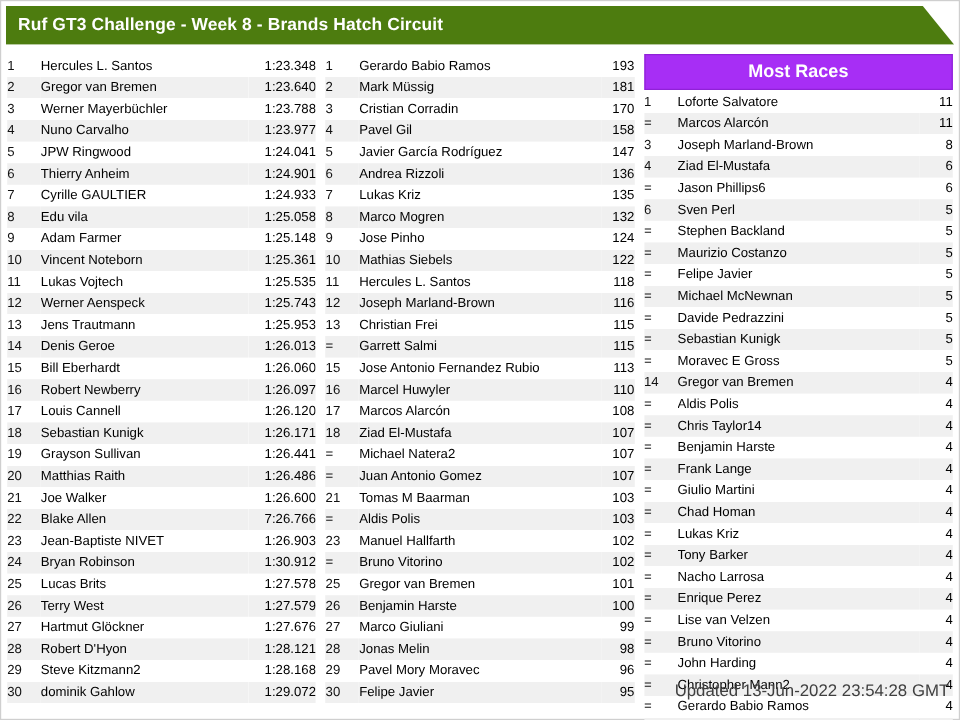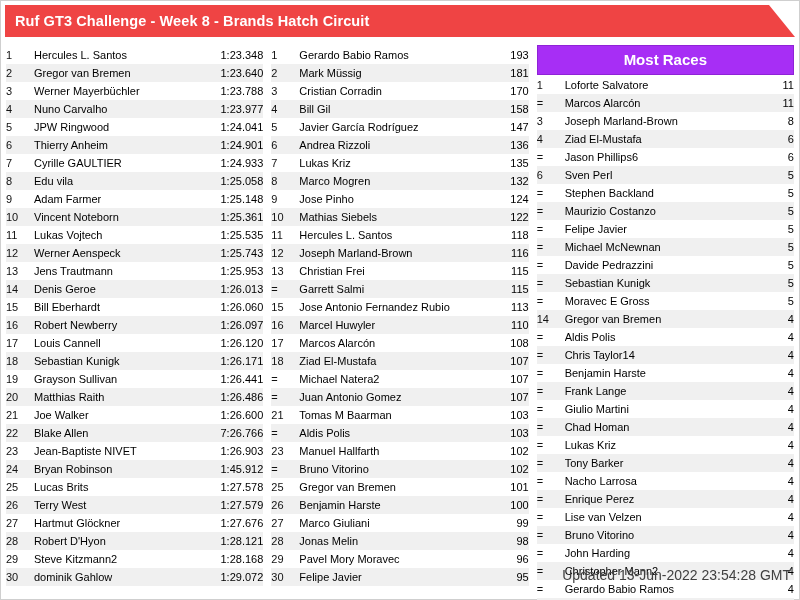--- a/index.html
+++ b/index.html
@@ -20,21 +20,21 @@
     width: 800px;
     height: 600px;
     box-sizing: border-box;
     border: 1px solid #cfcfcf;
   }
   
   .banner {
     position: relative;
     margin: 4px 4px 0 4px;
     height: 32px;
-    background: #ef4444;
+    background: #4d7c0f;
     color: #ffffff;
     display: flex;
     align-items: center;
   }
   .banner-title {
     font-size: 14.5px;
     font-weight: bold;
     padding-left: 10px;
     letter-spacing: 0.1px;
     white-space: nowrap;
@@ -239,21 +239,21 @@
               <td class="val">7:26.766</td>
             </tr>
             <tr>
               <td class="pos">23</td>
               <td class="name">Jean-Baptiste NIVET</td>
               <td class="val">1:26.903</td>
             </tr>
             <tr class="alt">
               <td class="pos">24</td>
               <td class="name">Bryan Robinson</td>
-              <td class="val">1:45.912</td>
+              <td class="val">1:30.912</td>
             </tr>
             <tr>
               <td class="pos">25</td>
               <td class="name">Lucas Brits</td>
               <td class="val">1:27.578</td>
             </tr>
             <tr class="alt">
               <td class="pos">26</td>
               <td class="name">Terry West</td>
               <td class="val">1:27.579</td>
@@ -295,21 +295,21 @@
               <td class="name">Mark Müssig</td>
               <td class="val-short">181</td>
             </tr>
             <tr>
               <td class="pos">3</td>
               <td class="name">Cristian Corradin</td>
               <td class="val-short">170</td>
             </tr>
             <tr class="alt">
               <td class="pos">4</td>
-              <td class="name">Bill Gil</td>
+              <td class="name">Pavel Gil</td>
               <td class="val-short">158</td>
             </tr>
             <tr>
               <td class="pos">5</td>
               <td class="name">Javier García Rodríguez</td>
               <td class="val-short">147</td>
             </tr>
             <tr class="alt">
               <td class="pos">6</td>
               <td class="name">Andrea Rizzoli</td>

